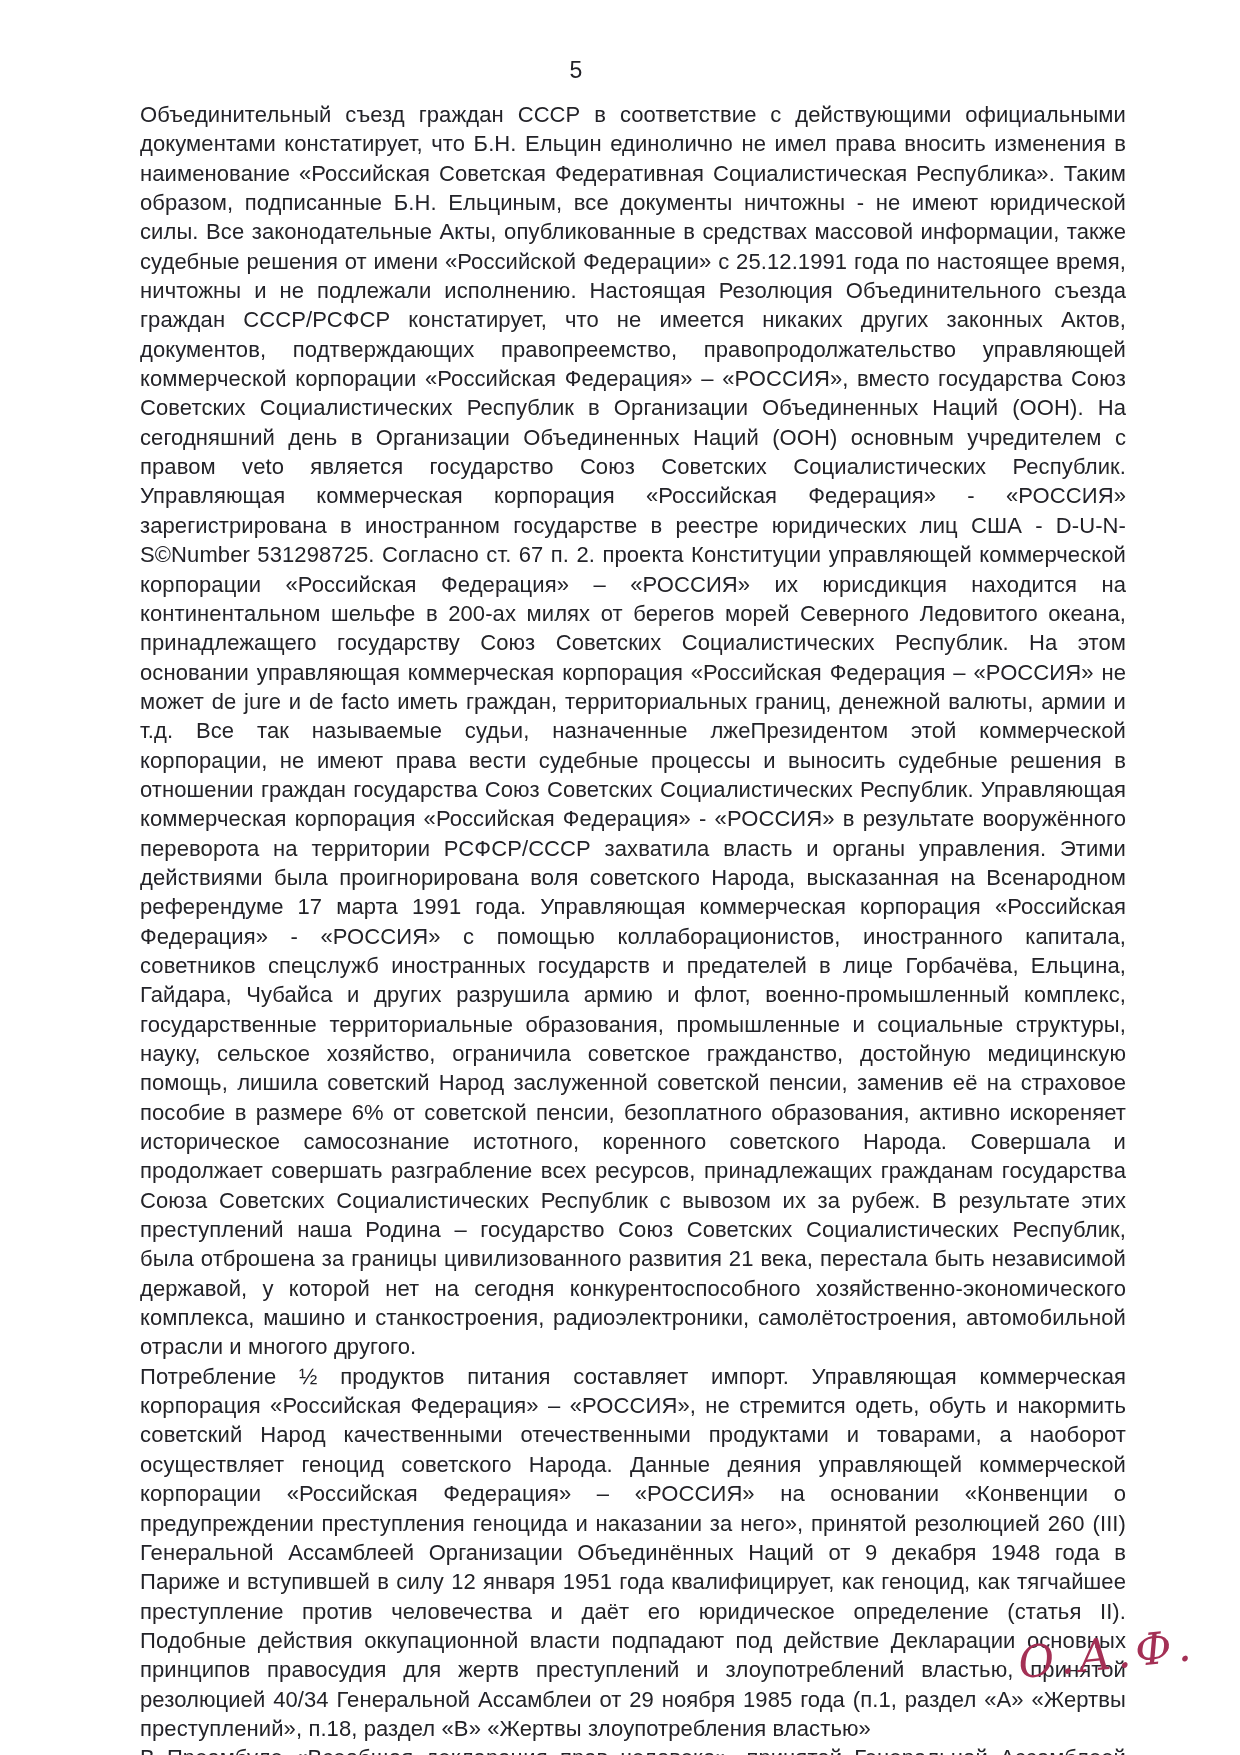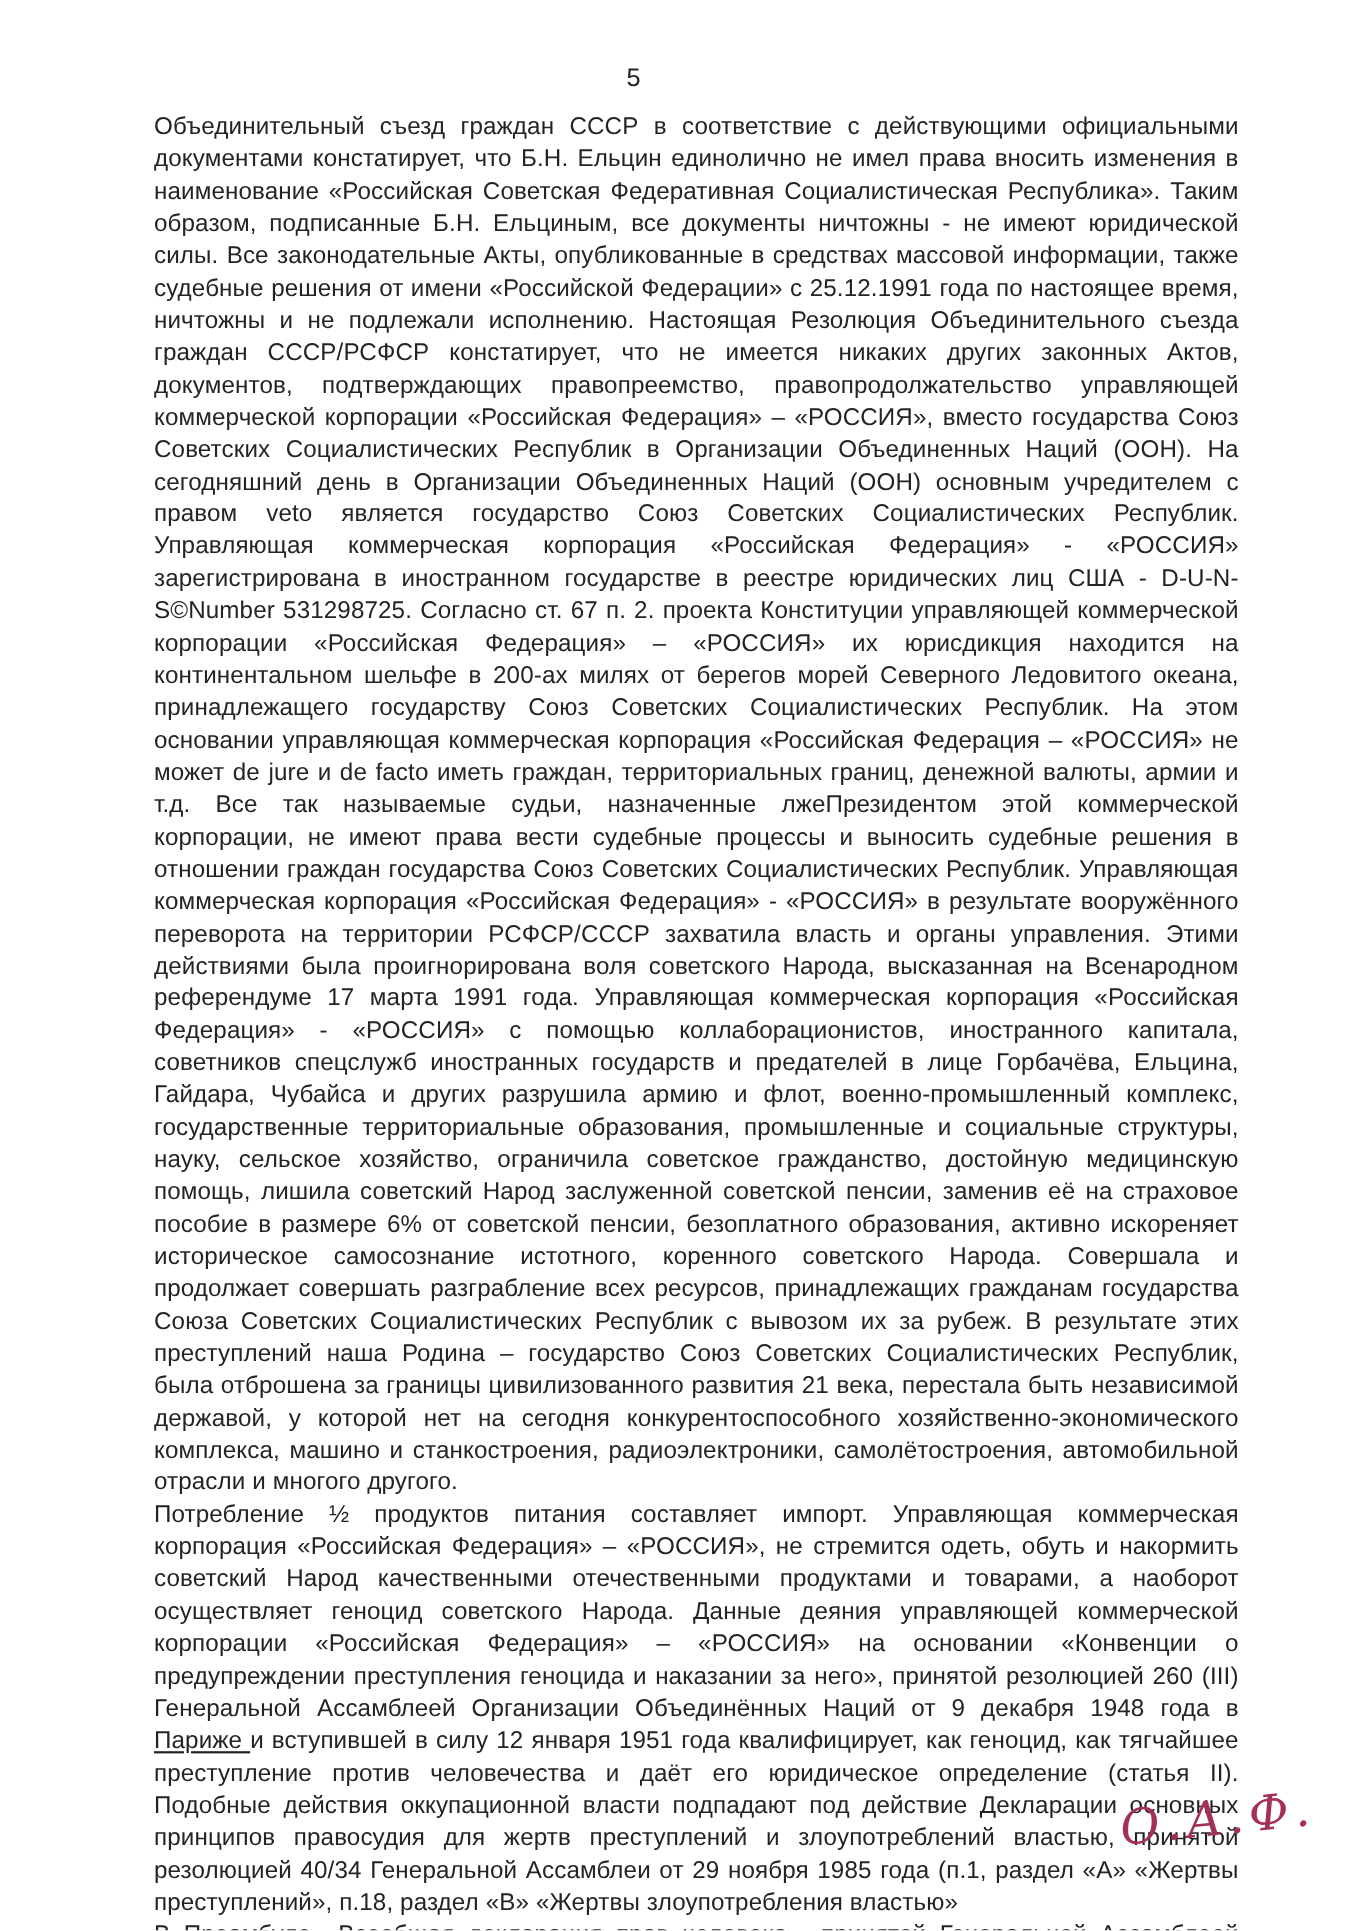--- a/index.html
+++ b/index.html
@@ -34,21 +34,20 @@
     line-height: 29.35px;
     text-align: justify;
     color: var(--ink);
     letter-spacing: 0.1px;
   }
   .doc-body p {
     margin: 0;
     padding: 0;
   }
   .doc-body span.u {
-    text-decoration: underline;
     text-underline-offset: 3px;
   }
   .signature {
     position: absolute;
     left: 1018px;
     top: 1628px;
     font-family: "DejaVu Serif", serif;
     font-style: italic;
     font-size: 44px;
     letter-spacing: 5px;

